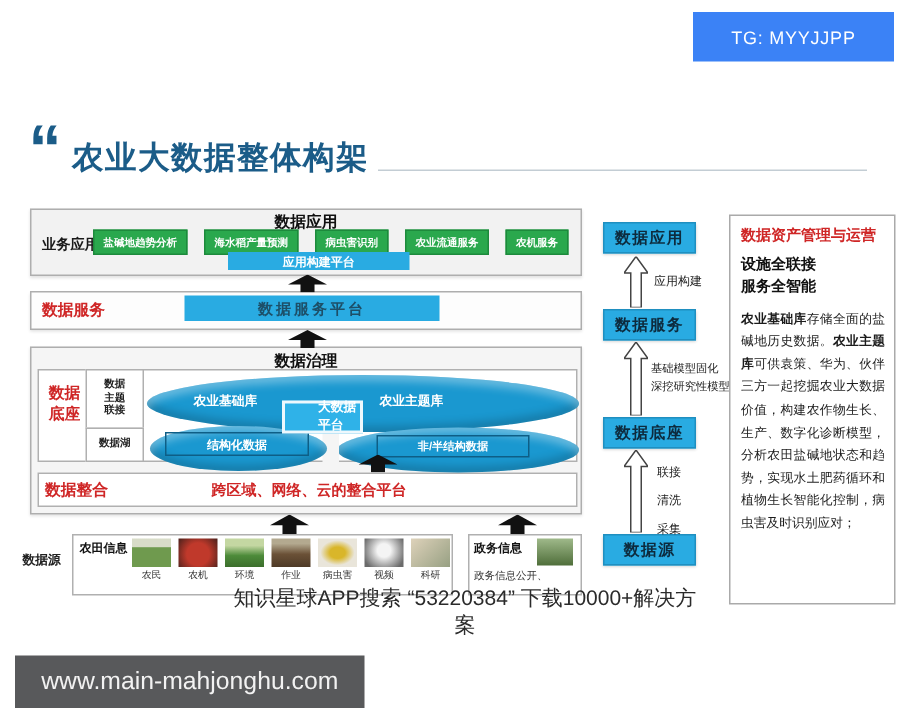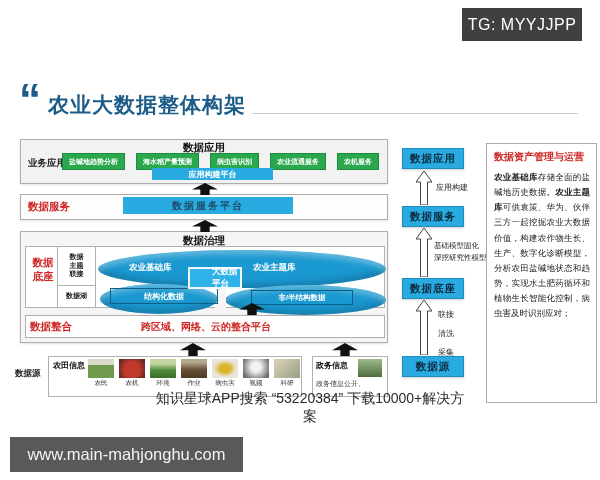--- a/index.html
+++ b/index.html
@@ -2,22 +2,22 @@
 <html><head>
 <meta charset="utf-8">
 <style>
   * { margin:0; padding:0; box-sizing:border-box; }
   html,body { width:600px; height:480px; }
   body { font-family:"Liberation Sans","DejaVu Sans",sans-serif; background:#fff; position:relative; overflow:hidden; }
   .abs { position:absolute; }
   .pre { white-space:pre-line; }
 
   
-  .tag-badge { left:462px; top:8px; width:120px; height:33px; background:#404040; color:#fff;
-    font-size:16px; display:flex; align-items:center; justify-content:center; letter-spacing:.5px; }
+  .tag-badge { left:462px; top:8px; width:134px; height:33px; background:#3b82f6; color:#fff;
+    font-size:12px; display:flex; align-items:center; justify-content:center; letter-spacing:.5px; }
   .url-badge { left:10px; top:437px; width:233px; height:35px; background:#58595b; color:#f2f2f2;
     font-size:16.5px; display:flex; align-items:center; justify-content:center; }
   .watermark { left:150px; top:390px; width:320px; text-align:center; font-size:14px; color:#2b2b2b; z-index:50; }
 
   
   .quote { left:19px; top:78px; font-size:44px; font-weight:bold; color:#1b5c88; line-height:1; }
   .title { left:48px; top:91px; font-size:21px; font-weight:bold; color:#1b5c88; letter-spacing:1px; }
   .title-rule { left:252px; top:113px; width:326px; height:1px; background:#c3cdd4; }
   .subtitle { left:21px; top:120px; font-size:9.5px; font-weight:bold; color:#3a3a3a;margin-top:23px; }
 
@@ -52,21 +52,21 @@
   .cyl-bl { left:100px; top:284px; width:118px; height:30px; z-index:2; }
   .cyl-br { left:225px; top:285px; width:161px; height:30px; z-index:1; }
   .cyl-gap { left:215px; top:286px; width:11px; height:28px; background:#f5f5f5; z-index:2; }
   .cyl-lbl { color:#fff; font-size:8.5px; font-weight:bold; z-index:3; }
   .lbl-basedb { left:129px; top:262px; }
   .lbl-themedb { left:253px; top:262px; }
   .bigdata { left:188px; top:267px; width:54px; height:22px; background:#2fb2e8; border:2px solid #eef8fd;
     color:#fff; font-size:8.5px; font-weight:bold; display:flex; align-items:center; justify-content:center; z-index:4;padding-left:22px; }
   .outline-lbl { border:1px solid #0e5e86; color:#fff; font-weight:bold; display:flex; align-items:center;
     justify-content:center; z-index:3; }
-  .lbl-struct { left:110px; top:288px; width:108px; height:16px; font-size:8px; }
+  .lbl-struct { left:110px; top:288px; width:96px; height:16px; font-size:8px; }
   .lbl-unstruct { left:251px; top:290px; width:102px; height:15px; font-size:7.5px; }
   .gov-int { left:25px; top:315px; width:360px; height:23px; display:flex; align-items:center; }
   .int-lbl { left:30px; top:320px; font-size:10.5px; }
   .int-platform { left:96px; top:320px; width:220px; text-align:center; font-size:10px; font-weight:bold; color:#cf2626; }
 
   
   .sarrow { width:26px; height:12px; background:#111;
     clip-path:polygon(50% 0,100% 55%,68% 55%,68% 100%,32% 100%,32% 55%,0 55%); z-index:5; }
 
   
@@ -227,14 +227,16 @@
   <div>深挖研究性模型</div>
 </div>
 <div class="abs flow-note fn3">
   <div>联接</div>
   <div>清洗</div>
   <div>采集</div>
 </div>
 
 <div class="abs panel">
   <div class="panel-title">数据资产管理与运营</div>
+  <div class="panel-hl">设施全联接</div>
+  <div class="panel-hl">服务全智能</div>
   <div class="panel-para"><b>农业基础库</b><span>存储全面的盐碱地历史数据。</span><b>农业主题库</b><span>可供袁策、华为、伙伴三方一起挖掘农业大数据价值，构建农作物生长、生产、数字化诊断模型，分析农田盐碱地状态和趋势，实现水土肥药循环和植物生长智能化控制，病虫害及时识别应对；</span></div>
 </div>
 
 </body></html>

